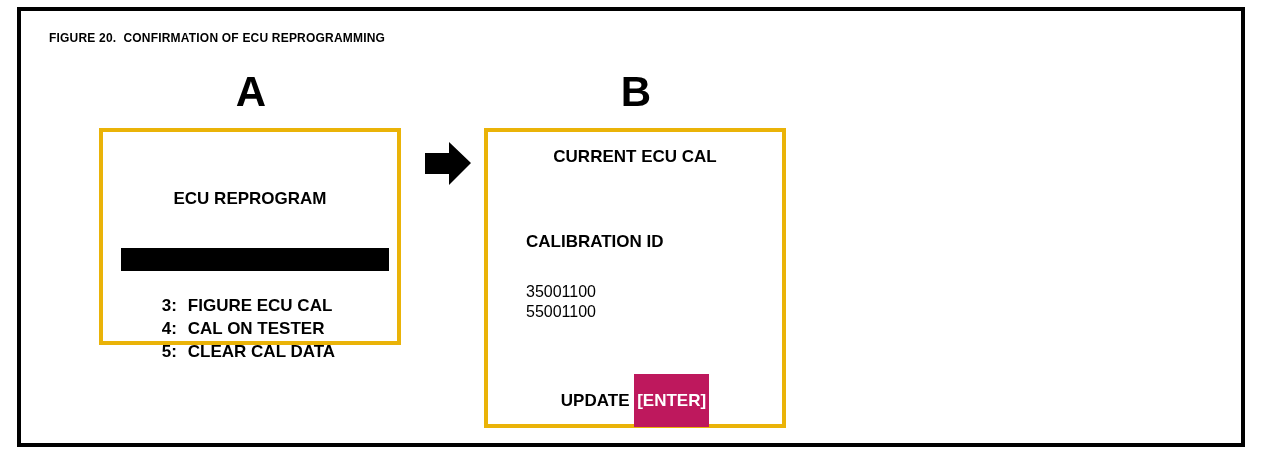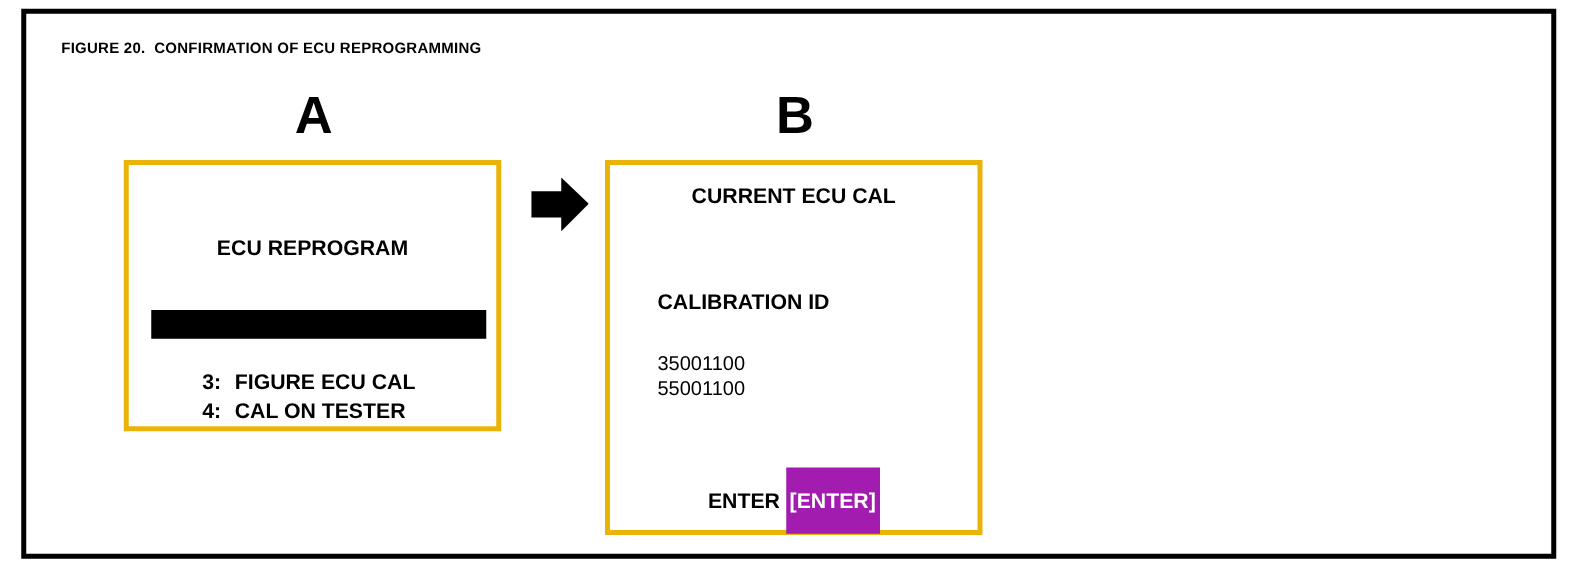--- a/index.html
+++ b/index.html
@@ -152,21 +152,21 @@
     position: absolute;
     left: 0;
     right: 0;
     top: 259px;
     text-align: center;
     font-size: 17px;
     font-weight: bold;
     white-space: pre;
   }
   #press-enter-key {
-    background: #a21caf;
+    background: #be185d;
     color: #ffffff;
     padding: 17px 3px;
     margin-top: 32px;
   }
 </style>
 </head>
 <body>
 
 <div id="figure-frame">
 
@@ -194,20 +194,23 @@
       </div>
 
       <div class="menu-item">
         <span class="menu-num">3:</span><span>FIGURE ECU CAL</span>
       </div>
 
       <div class="menu-item">
         <span class="menu-num">4:</span><span>CAL ON TESTER</span>
       </div>
 
+      <div class="menu-item">
+        <span class="menu-num">5:</span><span>CLEAR CAL DATA</span>
+      </div>
 
     </div>
   </div>
 
   <div id="flow-arrow">
     <svg width="46" height="44" viewBox="0 0 46 44" xmlns="http://www.w3.org/2000/svg">
       <polygon points="0,11 24,11 24,0 46,21 24,43 24,32 0,32" fill="#000000"></polygon>
     </svg>
   </div>
 
@@ -215,17 +218,17 @@
 
     <div id="panel-b-header" class="screen-header">CURRENT ECU CAL</div>
 
     <div id="calibration-label">CALIBRATION ID</div>
 
     <div id="calibration-ids">
       <div class="cal-id">35001100</div>
       <div class="cal-id">55001100</div>
     </div>
 
-    <div id="press-enter-row"><span>ENTER </span><span id="press-enter-key">[ENTER]</span></div>
+    <div id="press-enter-row"><span>UPDATE </span><span id="press-enter-key">[ENTER]</span></div>
 
   </div>
 
 </div>
 
 </body></html>

